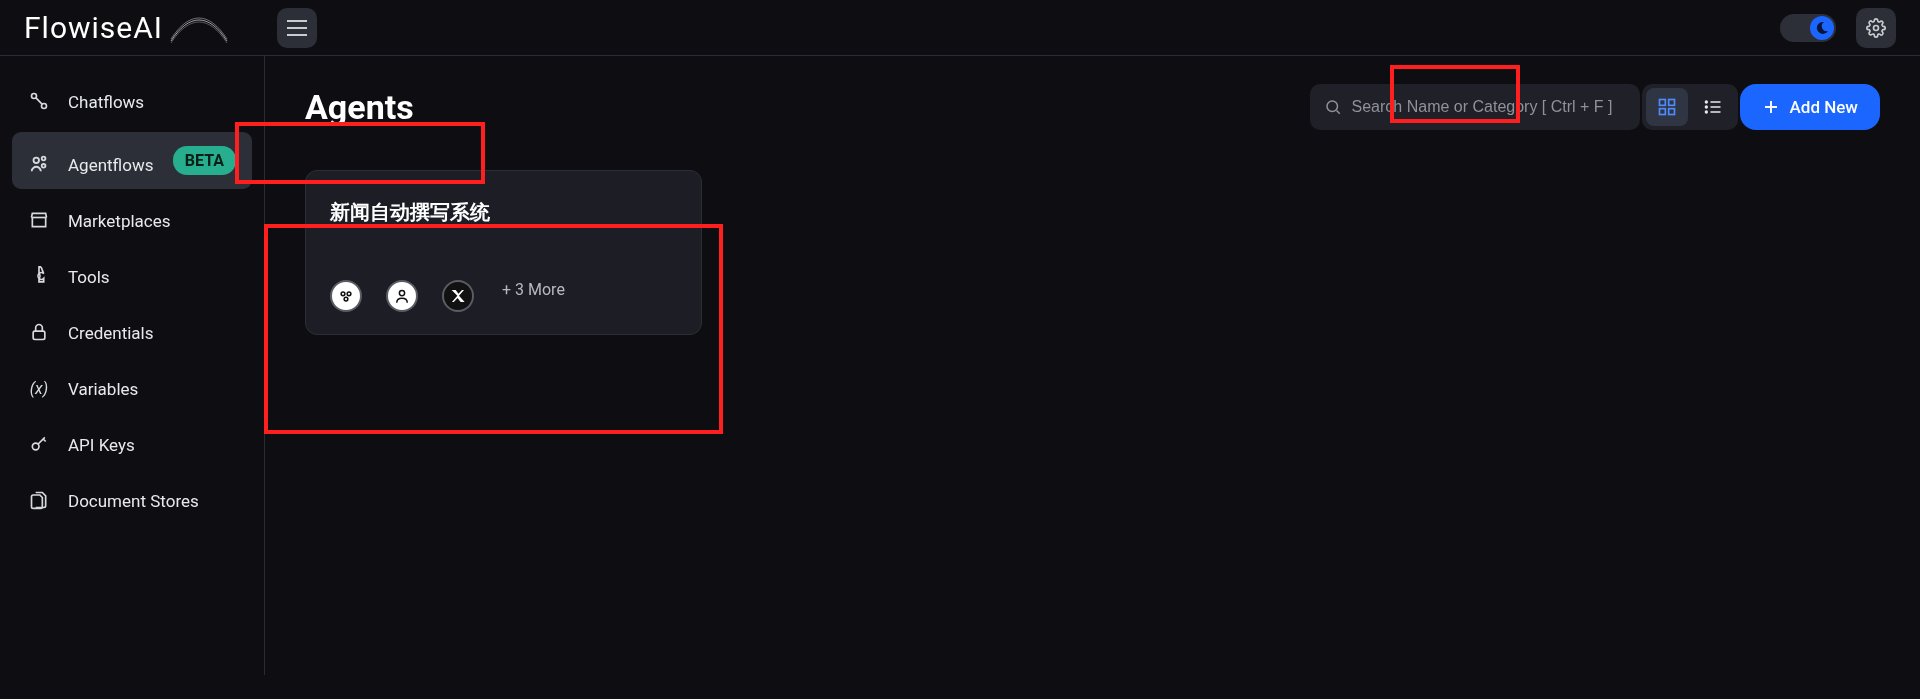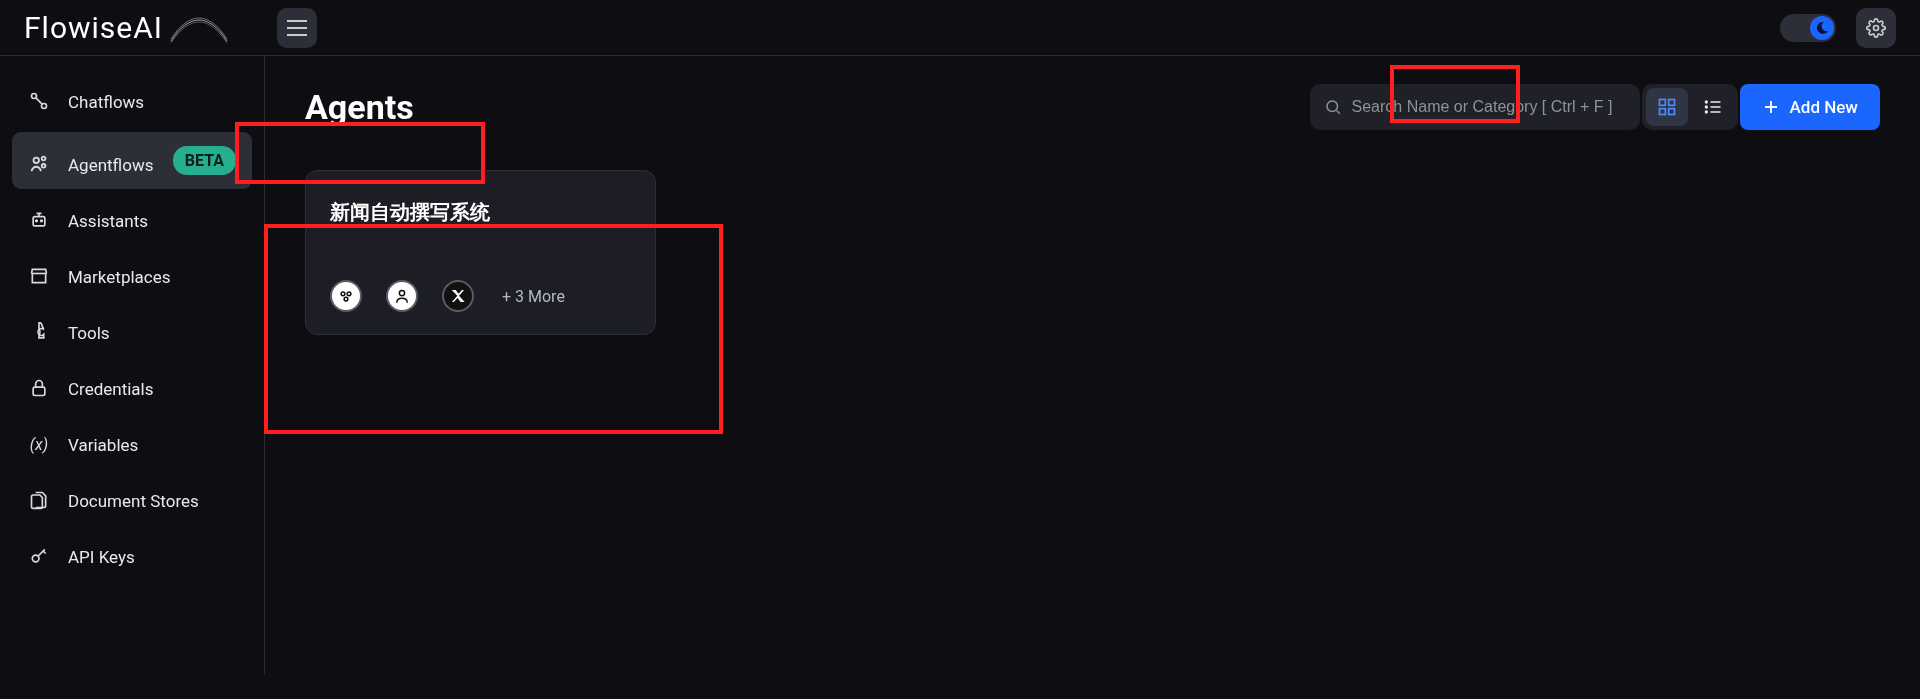--- a/index.html
+++ b/index.html
@@ -153,47 +153,47 @@
     width: 42px; height: 38px;
     display:flex;align-items:center;justify-content:center;
     border-radius: 8px;
     cursor:pointer;
   }
   .view-btn.active { background: #2f3542; }
   .add-btn {
     height: 46px;
     background: #1a66ff;
     color: #fff;
-    border-radius: 8px;
+    border-radius: 16px;
     padding: 0 22px;
     display:flex;align-items:center;gap:10px;
     font-size: 17px;
     font-weight: 500;
     cursor:pointer;
   }
 
   
   .cards { margin-top: 40px; display: flex; gap: 24px; }
   .agent-card {
-    width: 351px;
+    width: 397px;
     background: #1c1d25;
     border: 1px solid #2c2e37;
     border-radius: 12px;
     padding: 28px 24px 22px;
     cursor:pointer;
   }
   .card-title {
     font-size: 20px;
     font-weight: 600;
     color: #fff;
     margin-bottom: 54px;
   }
   .card-icons {
     display: flex;
-    align-items: center;
+    align-items: flex-start;
     gap: 24px;
   }
   .round-icon {
     width: 32px; height: 32px;
     border-radius: 50%;
     display:flex;align-items:center;justify-content:center;
     font-size: 15px;
   }
   .round-icon.light { background: #fff; color: #111; border:2px solid #5a5c64; }
   .round-icon.dark  { background: #111; color: #fff; border:2px solid #5a5c64; }
@@ -263,31 +263,20 @@
             <circle cx="9" cy="8" r="3"></circle>
             <circle cx="17" cy="6" r="2"></circle>
             <circle cx="17" cy="14" r="2"></circle>
             <path d="M4 20c0-3 3-5 5-5s5 2 5 5"></path>
           </svg>
       </span>
       <span>Agentflows</span>
       <span class="beta-badge">BETA</span>
     </div>
 
-    <div class="nav-item">
-      <span class="icon-slot">
-        <svg width="20" height="20" viewBox="0 0 24 24" fill="none" stroke="currentColor" stroke-width="2">
-            <rect x="5" y="8" width="14" height="11" rx="2"></rect>
-            <circle cx="9" cy="13" r="1" fill="currentColor"></circle>
-            <circle cx="15" cy="13" r="1" fill="currentColor"></circle>
-            <path d="M12 4v4M9 4h6"></path>
-          </svg>
-      </span>
-      <span>Assistants</span>
-    </div>
 
     <div class="nav-item">
       <span class="icon-slot">
         <svg width="20" height="20" viewBox="0 0 24 24" fill="none" stroke="currentColor" stroke-width="2">
             <path d="M3 9l1-5h16l1 5"></path>
             <path d="M4 9v11h16V9"></path>
             <path d="M3 9h18"></path>
           </svg>
       </span>
       <span>Marketplaces</span>
@@ -315,35 +304,35 @@
     <div class="nav-item">
       <span class="icon-slot">
         <span style="font-style:italic;font-size:16px">(x)</span>
       </span>
       <span>Variables</span>
     </div>
 
     <div class="nav-item">
       <span class="icon-slot">
         <svg width="20" height="20" viewBox="0 0 24 24" fill="none" stroke="currentColor" stroke-width="2">
+            <circle cx="8" cy="15" r="4"></circle>
+            <path d="M11 12l8-8M17 6l3 3"></path>
+          </svg>
+      </span>
+      <span>API Keys</span>
+    </div>
+
+    <div class="nav-item">
+      <span class="icon-slot">
+        <svg width="20" height="20" viewBox="0 0 24 24" fill="none" stroke="currentColor" stroke-width="2">
             <path d="M8 3h8l4 4v12a2 2 0 0 1-2 2H8"></path>
             <path d="M5 6h8l3 3v11a2 2 0 0 1-2 2H5a2 2 0 0 1-2-2V8a2 2 0 0 1 2-2z"></path>
           </svg>
       </span>
       <span>Document Stores</span>
-    </div>
-
-    <div class="nav-item">
-      <span class="icon-slot">
-        <svg width="20" height="20" viewBox="0 0 24 24" fill="none" stroke="currentColor" stroke-width="2">
-            <circle cx="8" cy="15" r="4"></circle>
-            <path d="M11 12l8-8M17 6l3 3"></path>
-          </svg>
-      </span>
-      <span>API Keys</span>
     </div>
   </div>
 
   <div class="main">
     <div class="main-header">
       <div class="page-title">Agents</div>
       <div class="spacer"></div>
       <div class="search-box">
         <svg width="18" height="18" viewBox="0 0 24 24" fill="none" stroke="#8f9298" stroke-width="2">
             <circle cx="11" cy="11" r="7"></circle>

